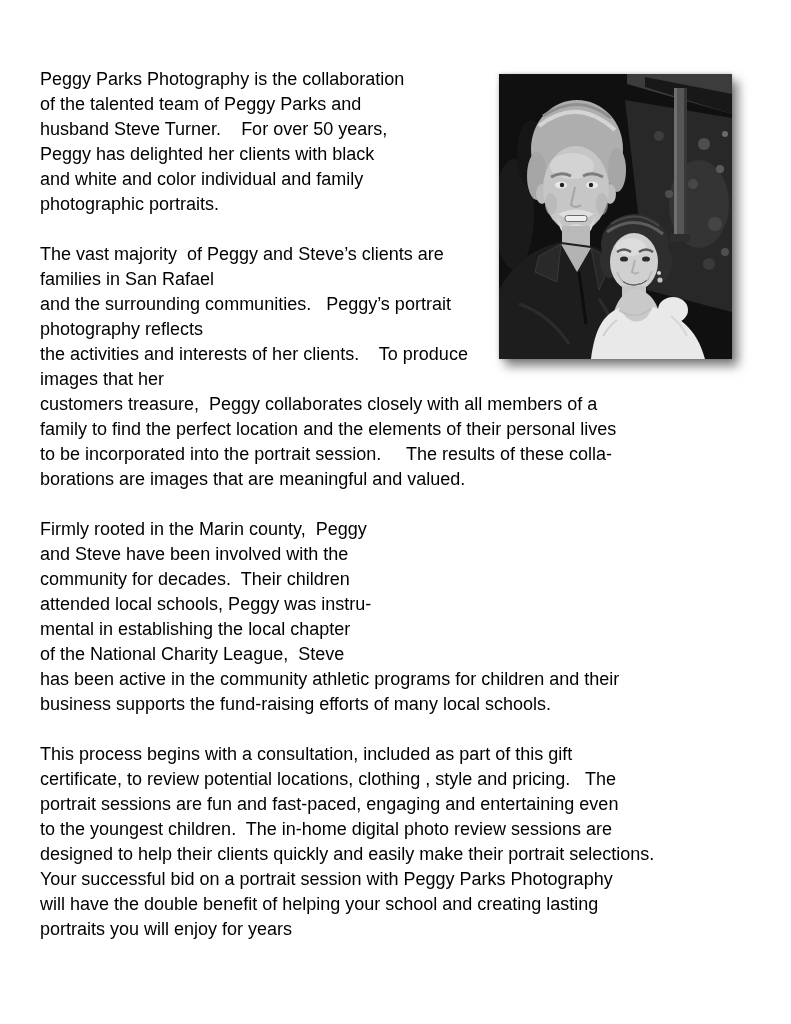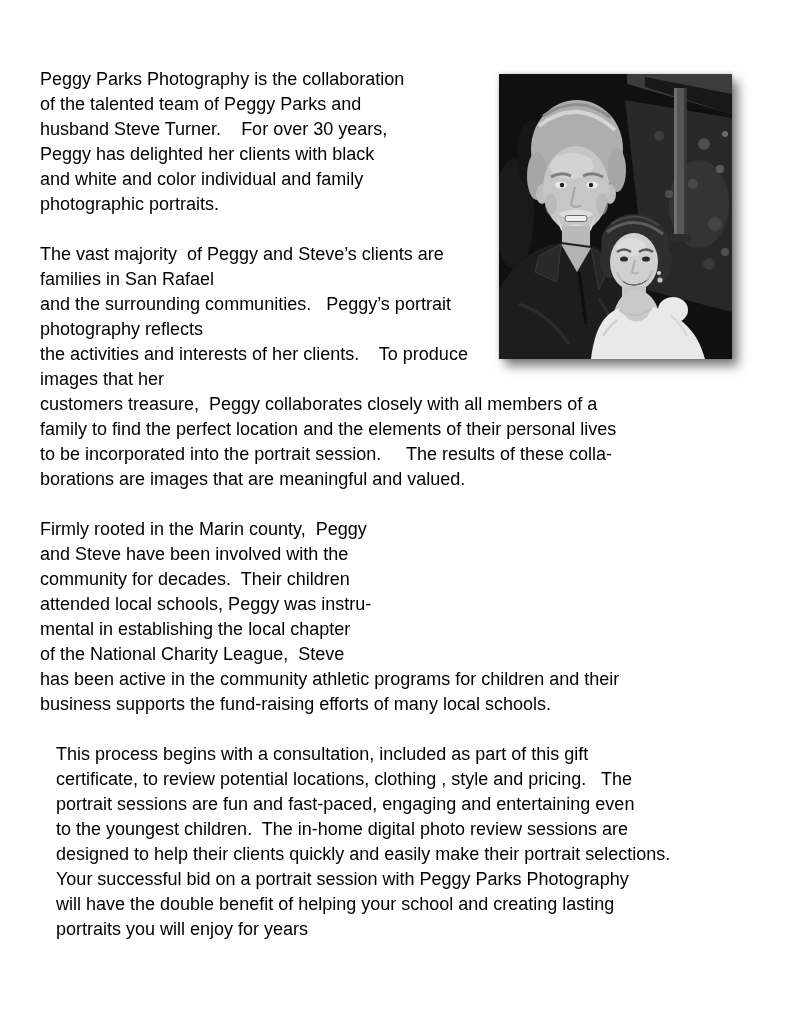--- a/index.html
+++ b/index.html
@@ -23,21 +23,21 @@
     height: 1024px;
     padding: 67px 37px 0 40px;
   }
   .content {
     width: 714px;
   }
   .para {
     margin: 0 0 25px 0;
     white-space: pre-wrap;
   }
-  .para:last-child { margin-bottom: 0; margin-left: 16px; }
+  .para:last-child { margin-bottom: 0; }
   figure.photo {
     float: right;
     width: 233px;
     height: 285px;
     margin: 7px 22px 26px 14px;
     padding: 0;
     box-shadow: 6px 7px 10px rgba(0,0,0,0.5), 0 0 4px rgba(0,0,0,0.22);
     background: #101010;
   }
   figure.photo svg { display: block; }
@@ -142,21 +142,21 @@
         <path d="M92,285 C96,255 104,241 120,234 L127,243 C134,249 141,249 148,243 L154,233 C178,240 198,254 206,285 Z" fill="#e9e9e9"></path>
         <ellipse cx="174" cy="236" rx="15" ry="13" fill="#e9e9e9"></ellipse>
         <path d="M120,236 Q135,247 152,235" stroke="#bfbfbf" stroke-width="2" fill="none"></path>
         <path d="M104,262 Q110,252 118,246" stroke="#cfcfcf" stroke-width="2" fill="none"></path>
         <path d="M188,262 Q182,250 172,242" stroke="#d6d6d6" stroke-width="2" fill="none"></path>
       </svg>
     </figure>
 
     <p class="para">Peggy Parks Photography is the collaboration
 of the talented team of Peggy Parks and
-husband Steve Turner.    For over 30 years,
+husband Steve Turner.    For over 50 years,
 Peggy has delighted her clients with black
 and white and color individual and family
 photographic portraits.</p>
 
     <p class="para">The vast majority  of Peggy and Steve’s clients are families in San Rafael
 and the surrounding communities.   Peggy’s portrait photography reflects
 the activities and interests of her clients.    To produce images that her
 customers treasure,  Peggy collaborates closely with all members of a
 family to find the perfect location and the elements of their personal lives
 to be incorporated into the portrait session.     The results of these colla-

